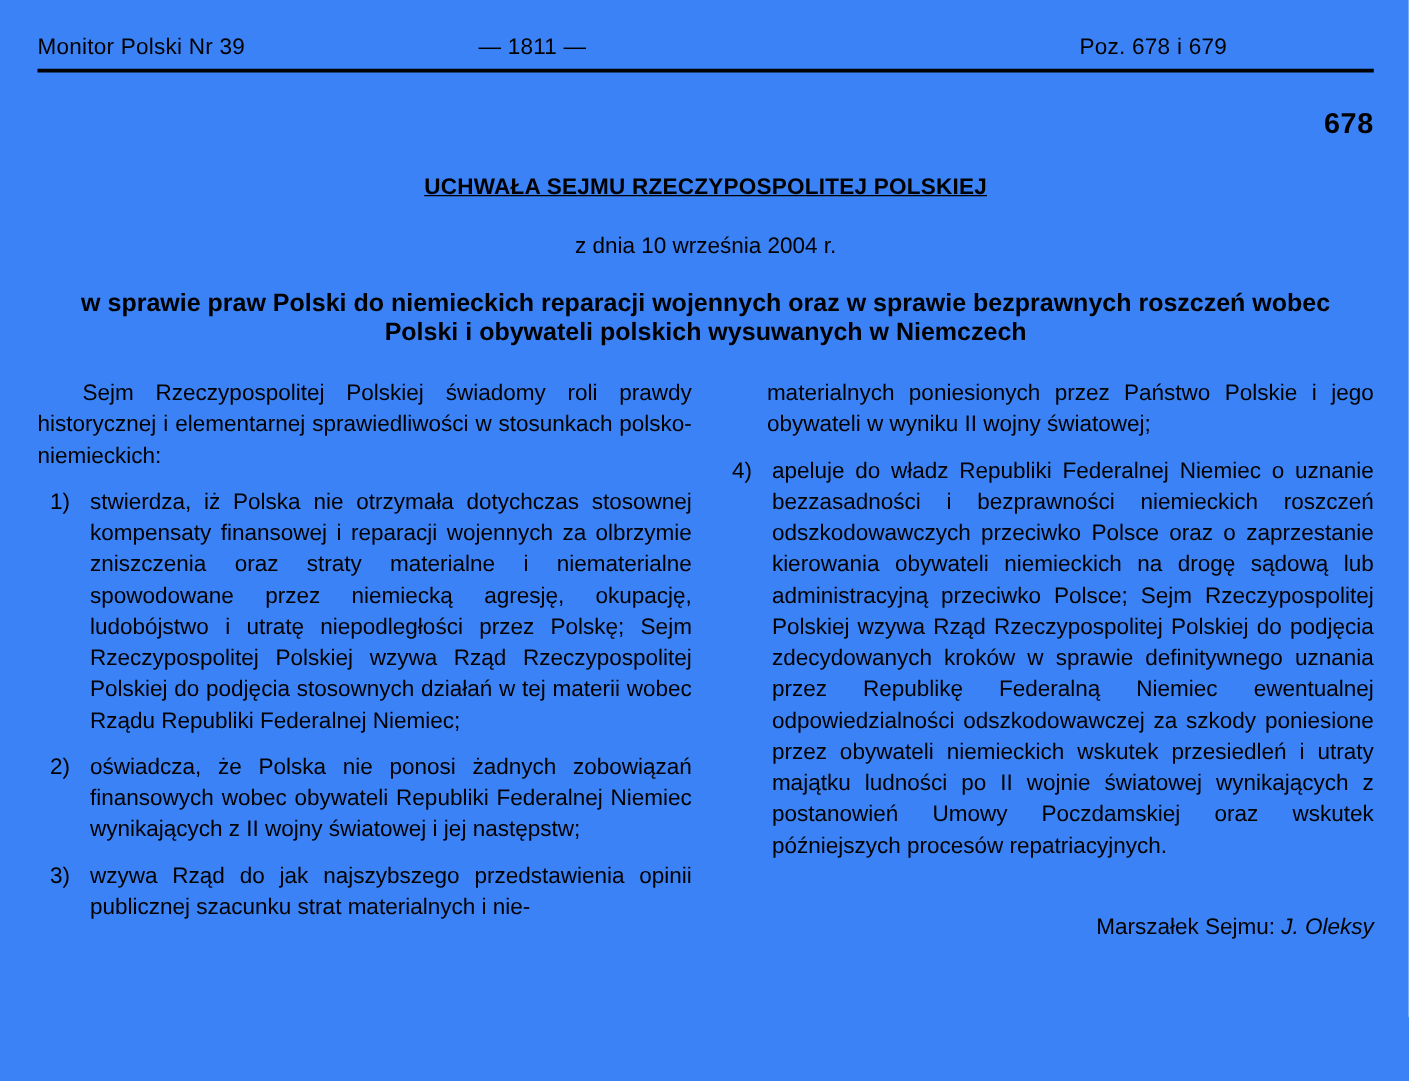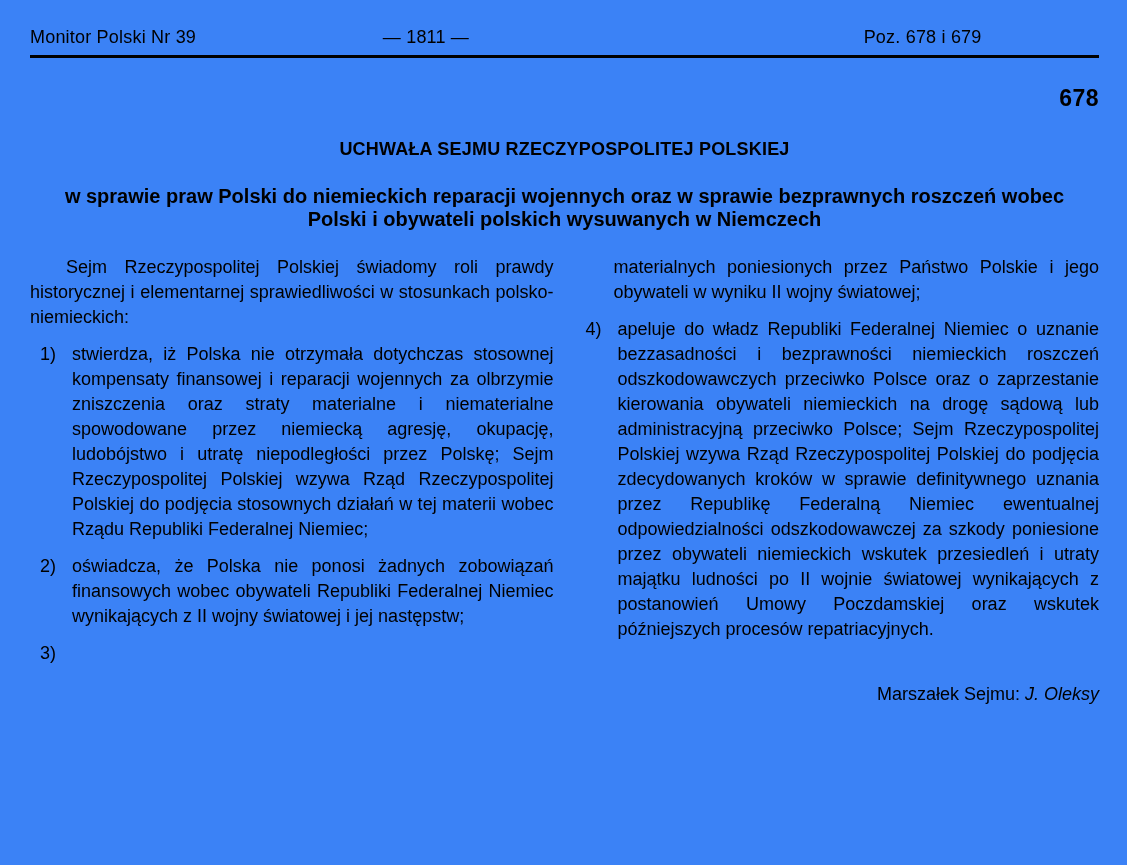--- a/index.html
+++ b/index.html
@@ -41,20 +41,21 @@
     font-size: 23px;
     font-weight: bold;
     letter-spacing: 0.5px;
   }
   .act-title {
     margin-top: 27px;
     text-align: center;
     font-size: 18px;
     font-weight: bold;
     letter-spacing: 0.2px;
+    text-decoration: underline;
   }
   .act-date {
     margin-top: 26px;
     text-align: center;
     font-size: 18px;
   }
   .act-subject {
     margin-top: 25px;
     text-align: center;
     font-size: 20px;
@@ -108,40 +109,42 @@
     <span class="mid">— 1811 —</span>
     <span class="right">Poz. 678 i 679</span>
   </div>
 
   <div class="rule"></div>
 
   <div class="act-number">678</div>
 
   <div class="act-title">UCHWAŁA SEJMU RZECZYPOSPOLITEJ POLSKIEJ</div>
 
+  <div class="act-date">z dnia 10 września 2004 r.</div>
 
   <div class="act-subject">w sprawie praw Polski do niemieckich reparacji wojennych oraz w sprawie bezprawnych roszczeń wobec Polski i obywateli polskich wysuwanych w Niemczech</div>
 
   <div class="columns">
 
     <div class="col">
       <p class="intro">Sejm Rzeczypospolitej Polskiej świadomy roli prawdy historycznej i elementarnej sprawiedliwości w stosunkach polsko-niemieckich:</p>
 
       <div class="item">
         <span class="num">1)</span>
         <span class="txt">stwierdza, iż Polska nie otrzymała dotychczas stosownej kompensaty finansowej i reparacji wojennych za olbrzymie zniszczenia oraz straty materialne i niematerialne spowodowane przez niemiecką agresję, okupację, ludobójstwo i utratę niepodległości przez Polskę; Sejm Rzeczypospolitej Polskiej wzywa Rząd Rzeczypospolitej Polskiej do podjęcia stosownych działań w tej materii wobec Rządu Republiki Federalnej Niemiec;</span>
       </div>
 
       <div class="item">
         <span class="num">2)</span>
         <span class="txt">oświadcza, że Polska nie ponosi żadnych zobowiązań finansowych wobec obywateli Republiki Federalnej Niemiec wynikających z II wojny światowej i jej następstw;</span>
       </div>
 
       <div class="item">
         <span class="num">3)</span>
+        <span class="txt">wzywa Rząd do jak najszybszego przedstawienia opinii publicznej szacunku strat materialnych i nie-</span>
       </div>
     </div>
 
     <div class="col">
       <p class="continuation">materialnych poniesionych przez Państwo Polskie i jego obywateli w wyniku II wojny światowej;</p>
 
       <div class="item">
         <span class="num">4)</span>
         <span class="txt">apeluje do władz Republiki Federalnej Niemiec o uznanie bezzasadności i bezprawności niemieckich roszczeń odszkodowawczych przeciwko Polsce oraz o zaprzestanie kierowania obywateli niemieckich na drogę sądową lub administracyjną przeciwko Polsce; Sejm Rzeczypospolitej Polskiej wzywa Rząd Rzeczypospolitej Polskiej do podjęcia zdecydowanych kroków w sprawie definitywnego uznania przez Republikę Federalną Niemiec ewentualnej odpowiedzialności odszkodowawczej za szkody poniesione przez obywateli niemieckich wskutek przesiedleń i utraty majątku ludności po II wojnie światowej wynikających z postanowień Umowy Poczdamskiej oraz wskutek późniejszych procesów repatriacyjnych.</span>
       </div>

